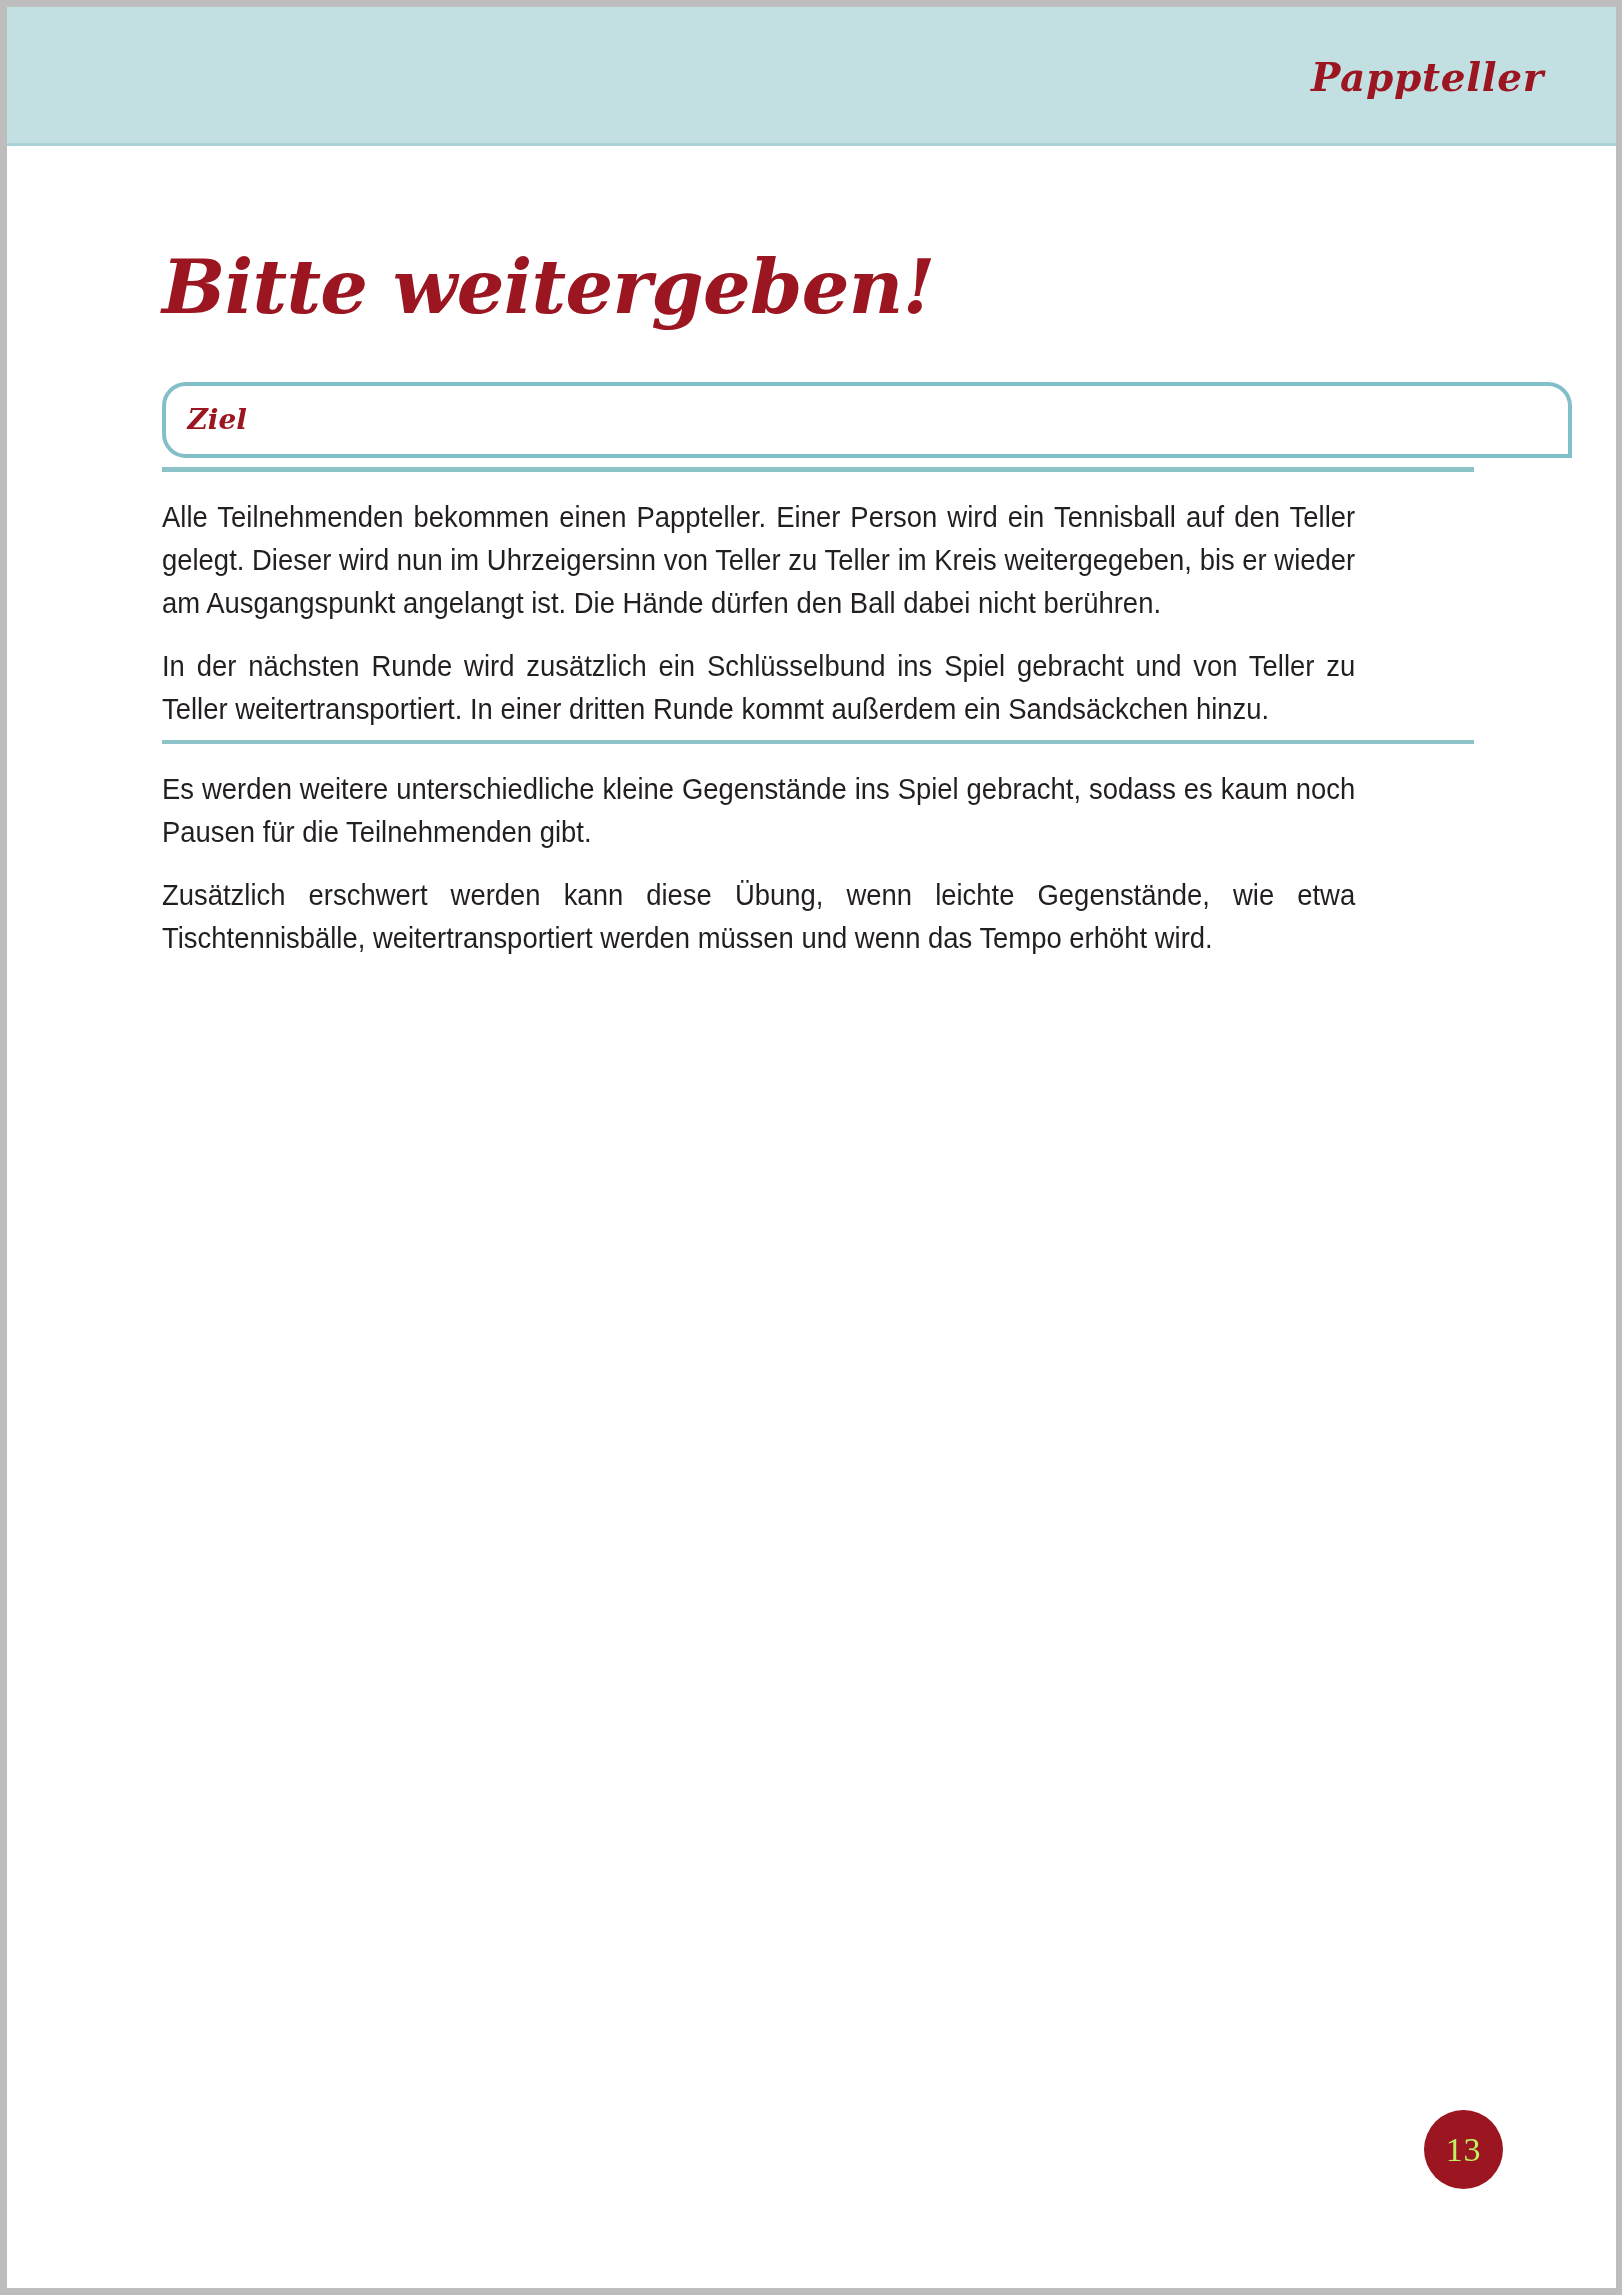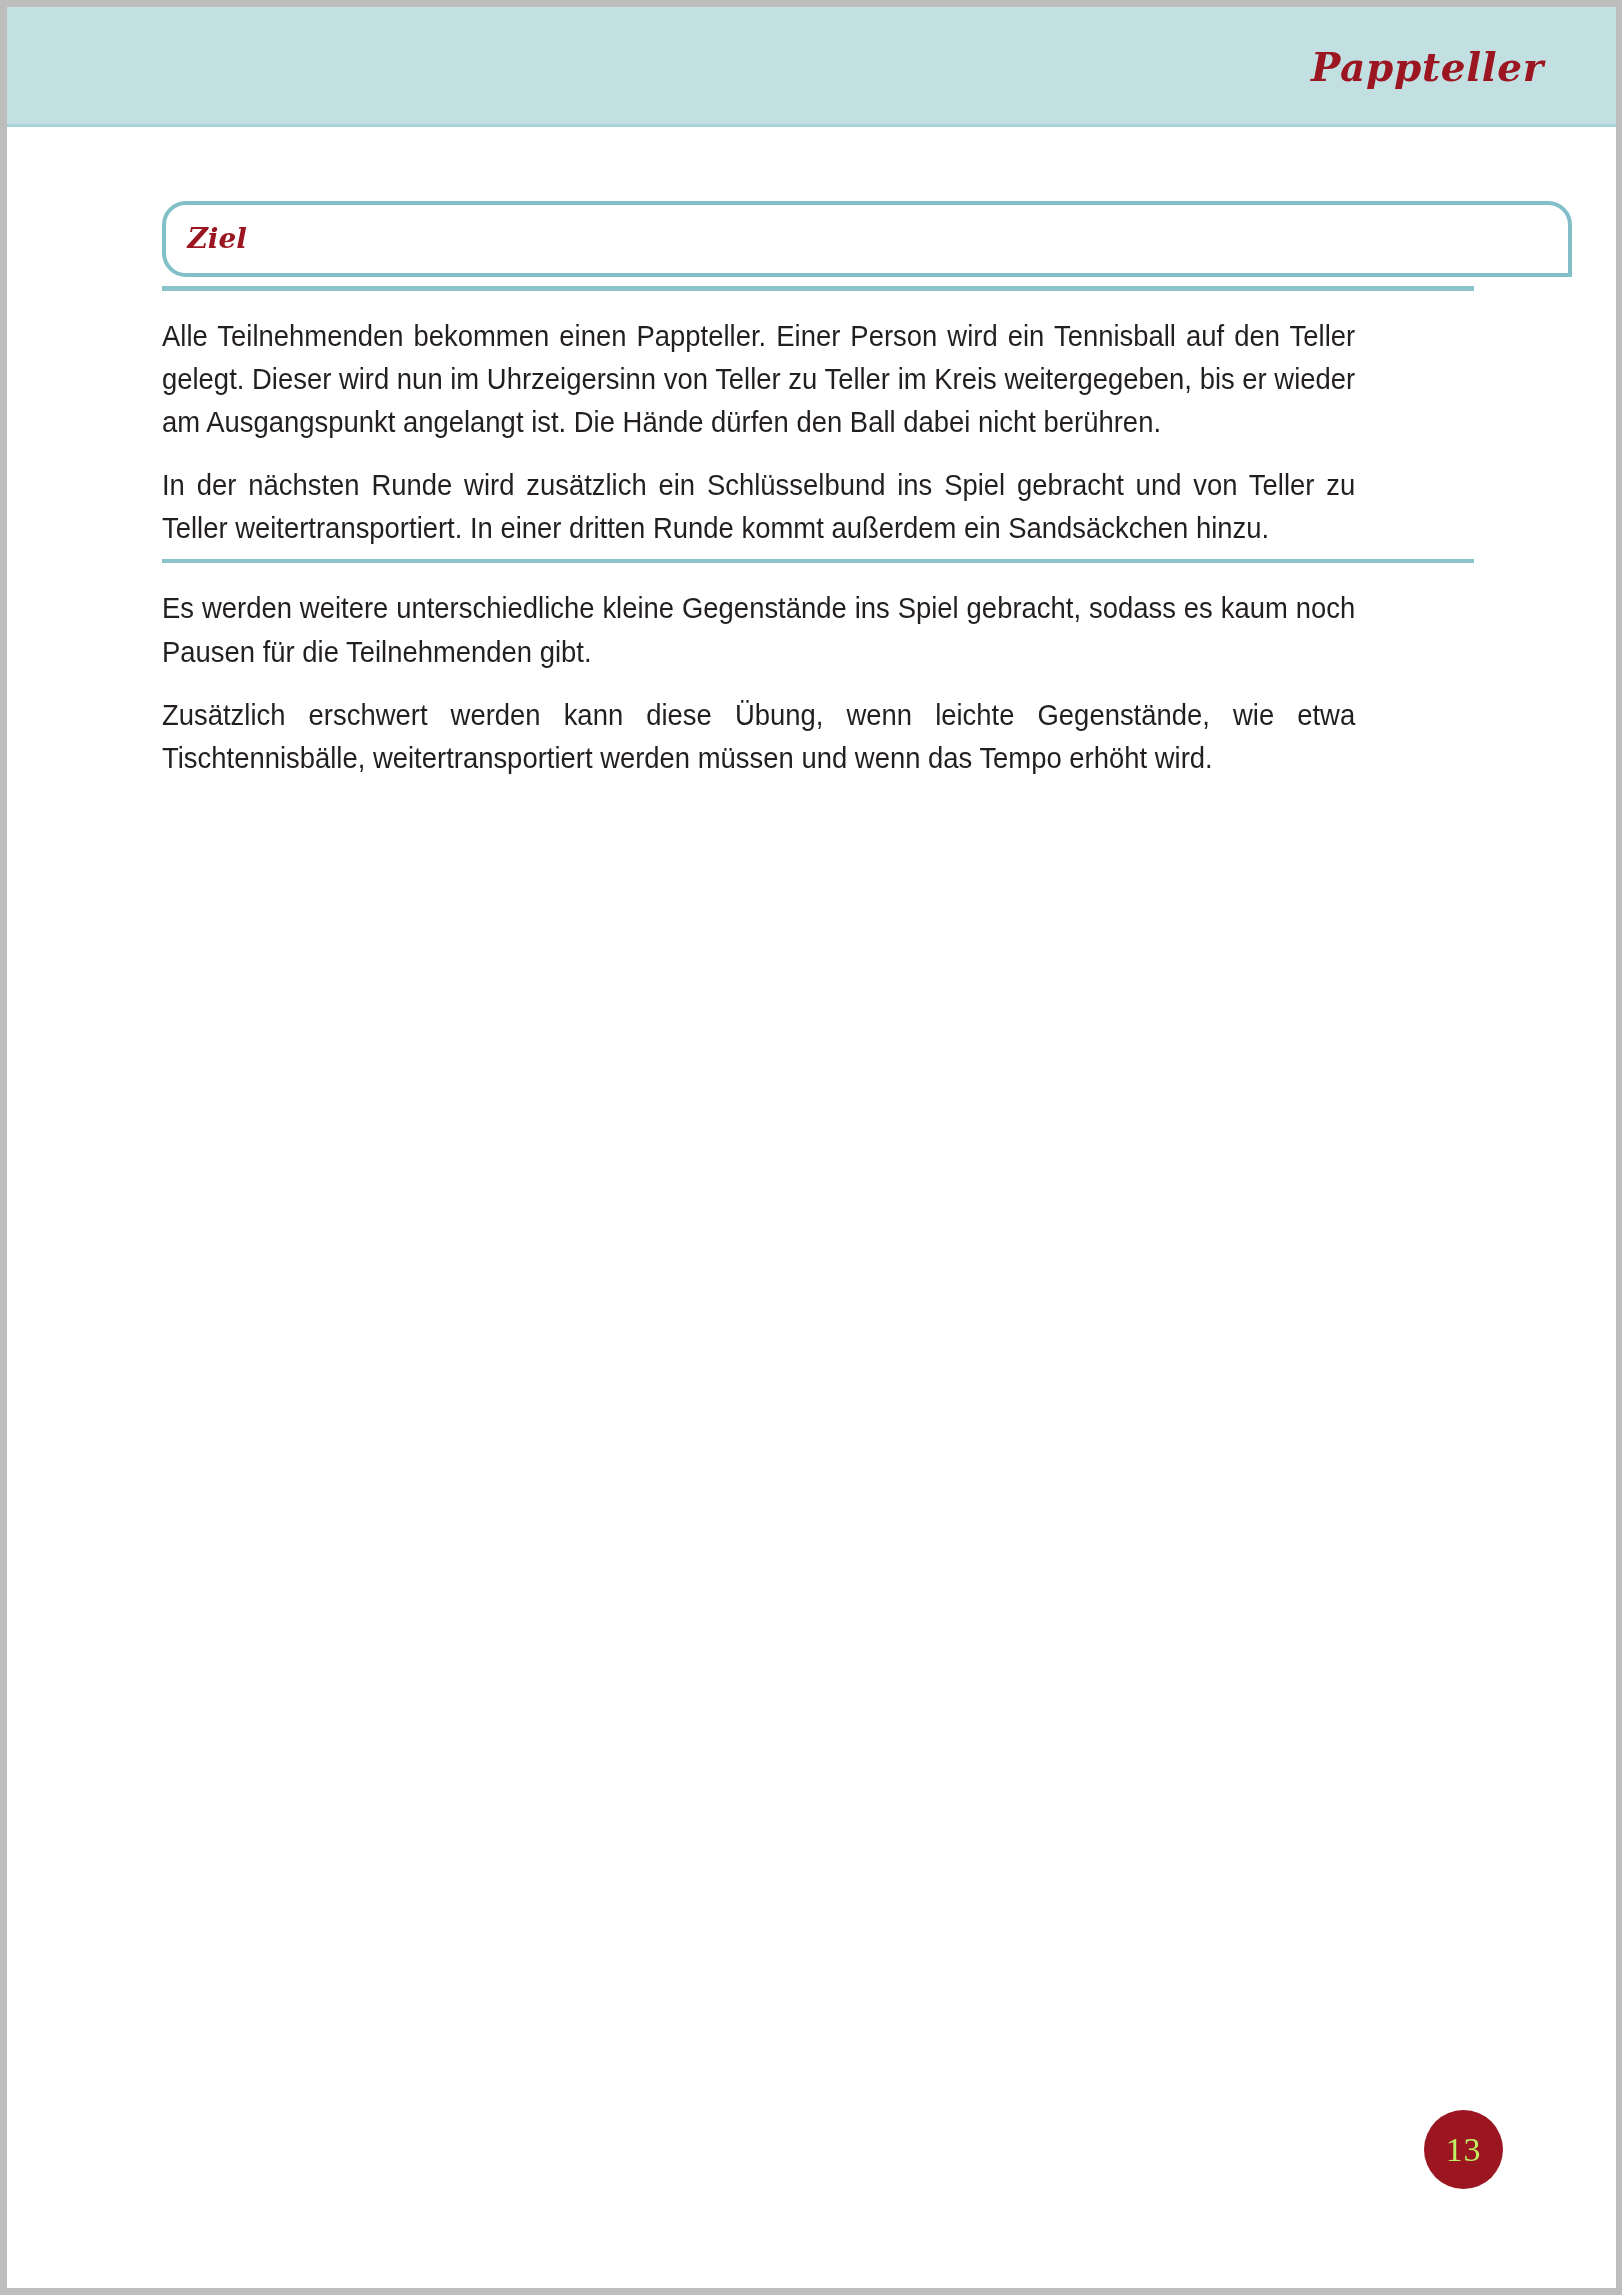--- a/index.html
+++ b/index.html
@@ -19,21 +19,21 @@
     overflow: hidden;
     font-family: "Liberation Sans", sans-serif;
   }
 
   
   .header-band {
     position: absolute;
     left: 0;
     top: 0;
     width: 100%;
-    height: 120px;
+    height: 139px;
     background: #c2e0e2;
     box-sizing: border-box;
   }
   .header-band::after {
     content: "";
     position: absolute;
     left: 0;
     bottom: 0;
     width: 100%;
     height: 3.4px;
@@ -209,20 +209,21 @@
 <body>
 
 <div class="page">
 
   <div class="header-band">
     <div class="header-title">Pappteller</div>
   </div>
 
   <div class="content">
 
+    <h1 class="main-title">Bitte weitergeben!</h1>
 
     <div class="info-box">
 
       <div class="info-row">
         <div class="info-label">Ziel</div>
       </div>
 
 
     </div>
 

